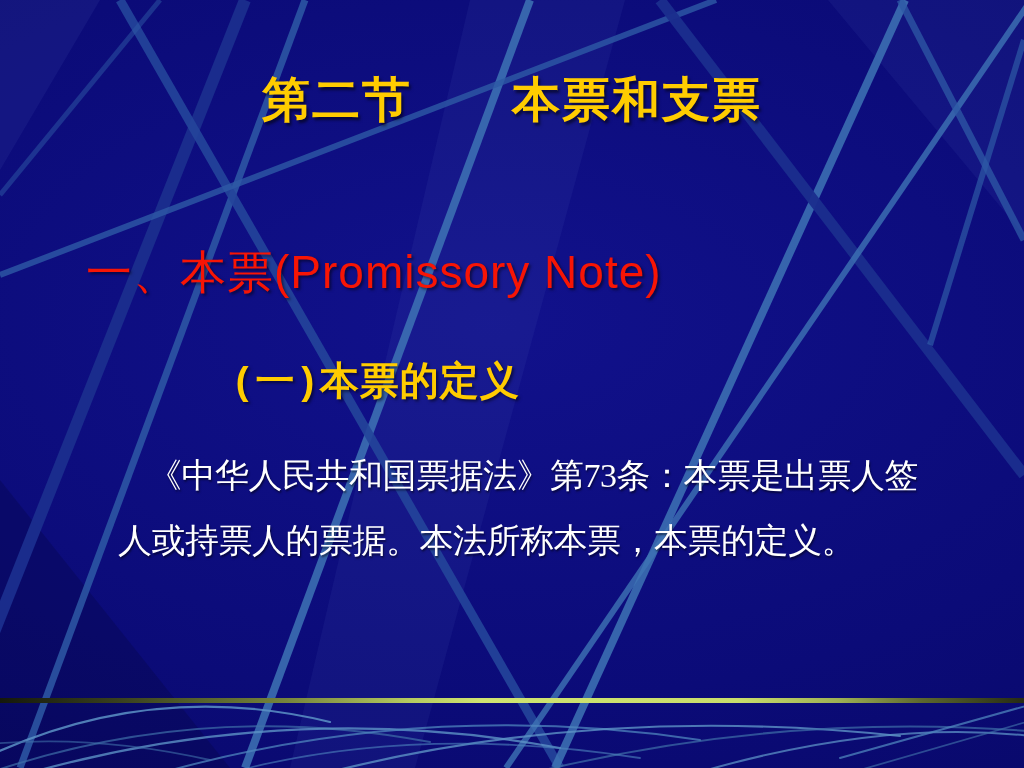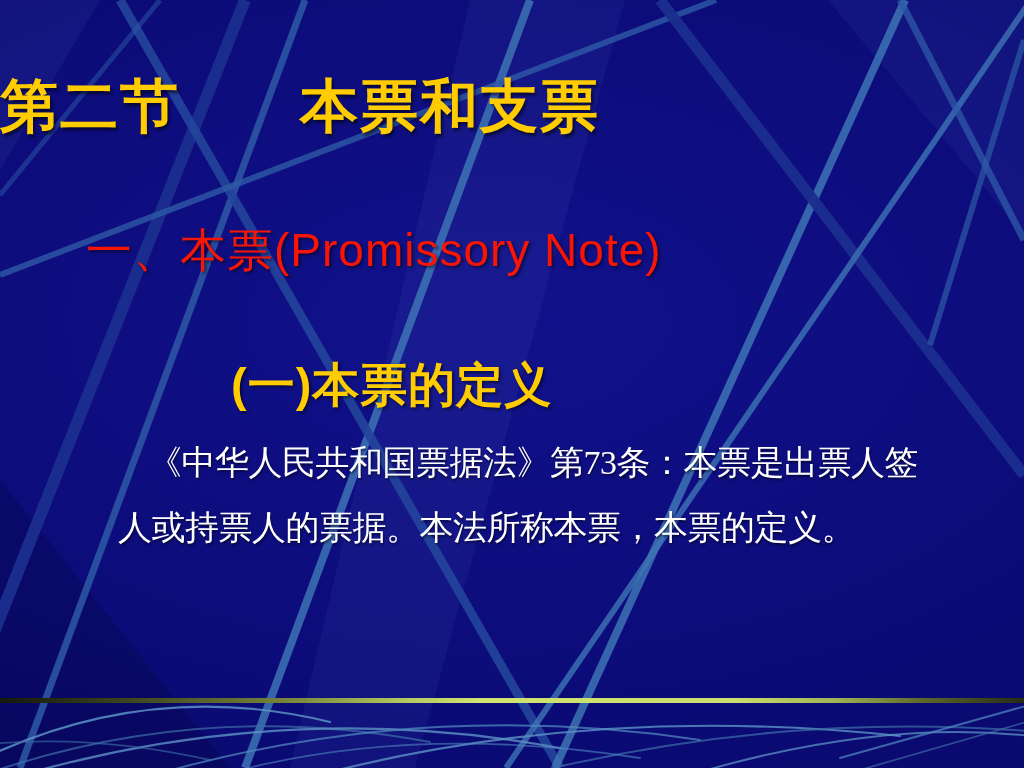--- a/index.html
+++ b/index.html
@@ -23,54 +23,55 @@
   svg.bg-art {
     position: absolute;
     left: 0; top: 0;
     width: 1024px; height: 768px;
   }
   .slide-title {
     position: absolute;
     top: 68px;
     left: 0;
     width: 100%;
-    font-size: 58px;
+    text-align: center;
+    font-size: 48px;
     font-weight: 700;
     letter-spacing: 2px;
     color: #FFCC00;
     text-shadow: 2px 3px 3px rgba(0,0,0,0.55);
     white-space: pre;
   }
   .heading-red {
     position: absolute;
     left: 86px;
-    top: 220px;
+    top: 242px;
     font-size: 46px;
     font-weight: 500;
     color: #F71505;
     letter-spacing: 1px;
     text-shadow: 2px 2px 3px rgba(0,0,0,0.5);
     white-space: pre;
   }
   .subheading-yellow {
     position: absolute;
     left: 231px;
     top: 354px;
-    font-size: 47px;
+    font-size: 39px;
     font-weight: 700;
     color: #FFCC00;
-    font-family: Liberation Sans, sans-serif;
+    font-family: Liberation Mono, monospace;
     letter-spacing: 1px;
     text-shadow: 2px 2px 3px rgba(0,0,0,0.5);
     white-space: pre;
   }
   .body-text {
     position: absolute;
     left: 118px;
-    top: 430px;
+    top: 443px;
     width: 840px;
     font-size: 34px;
     line-height: 65px;
     color: #FFFFFF;
     font-family: "Liberation Serif", serif;
     letter-spacing: -0.5px;
     text-shadow: 1px 2px 2px rgba(0,0,0,0.5);
   }
   .body-text .line { white-space: pre; }
   .body-text .line.first { text-indent: 30px; }

